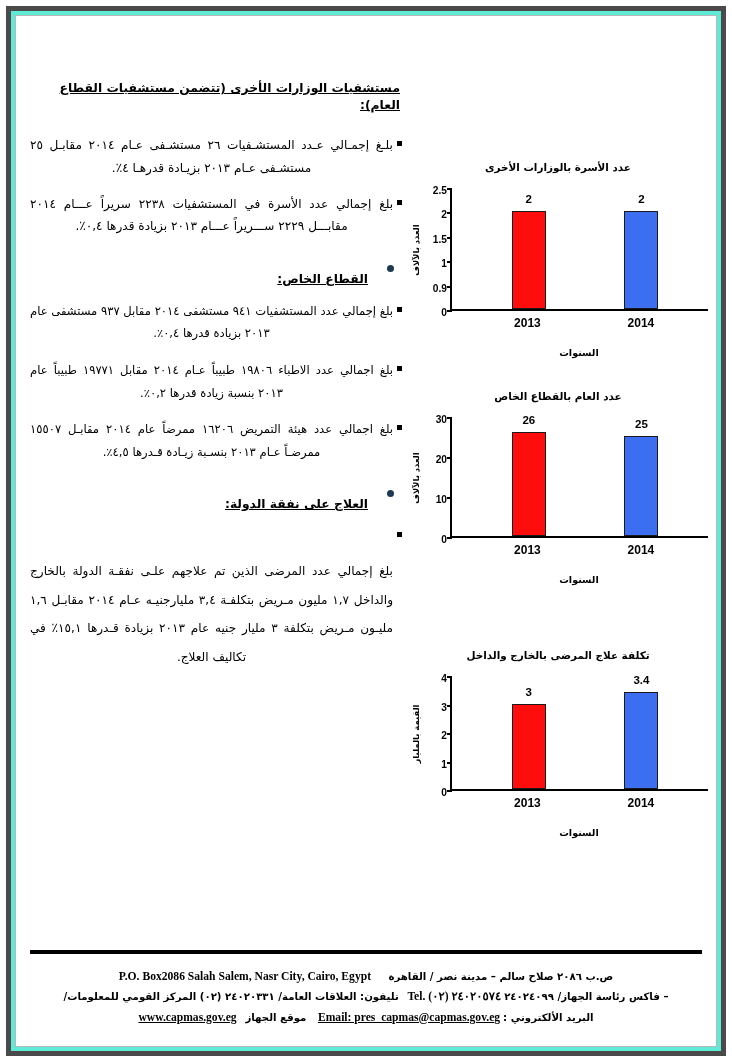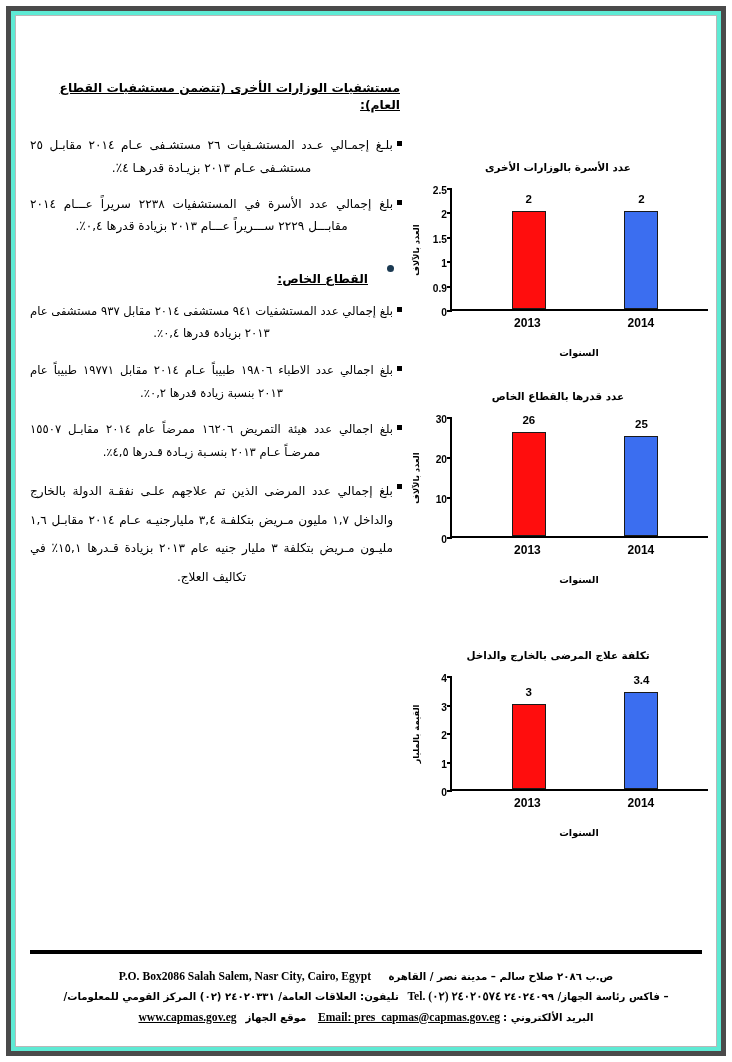--- a/index.html
+++ b/index.html
@@ -130,21 +130,21 @@
     font-family: "DejaVu Sans", "Liberation Sans", sans-serif;
     font-weight: normal;
     font-size: 12.1px;
     color: #000;
     line-height: 1.85;
     text-align: justify;
     text-align-last: center;
     direction: rtl;
   }
   .bullet-text.wide  { font-size: 11.6px; line-height: 1.95; }
-  .bullet-text.loose { line-height: 2.35; }
+  .bullet-text.loose { line-height: 2.35; margin-top: 32px; }
 
   
   .chart-block {
     width: 300px;
     margin: 0 0 32px 0;
     position: relative;
   }
   .chart-block.c2 { margin-top: 14px; }
   .chart-block.c3 { margin-top: 64px; }
 
@@ -325,20 +325,24 @@
             <div class="bullet-item">
               <span class="sq-bullet"></span>
               <div class="bullet-text wide">بلغ اجمالي عدد الاطباء ١٩٨٠٦ طبيباً عـام ٢٠١٤ مقابل ١٩٧٧١ طبيباً عام ٢٠١٣ بنسبة زيادة قدرها ٠,٢٪.</div>
             </div>
 
             <div class="bullet-item">
               <span class="sq-bullet"></span>
               <div class="bullet-text wide">بلغ اجمالي عدد هيئة التمريض ١٦٢٠٦ ممرضاً عام ٢٠١٤ مقابـل ١٥٥٠٧ ممرضـاً عـام ٢٠١٣ بنسـبة زيـادة قـدرها ٤,٥٪.</div>
             </div>
 
+            <div class="section-heading-row">
+              <span class="disc-bullet"></span>
+              <span class="section-heading">العلاج على نفقة الدولة:</span>
+            </div>
 
             <div class="bullet-item">
               <span class="sq-bullet"></span>
               <div class="bullet-text loose">بلغ إجمالي عدد المرضى الذين تم علاجهم علـى نفقـة الدولة بالخارج والداخل ١,٧ مليون مـريض بتكلفـة ٣,٤ مليارجنيـه عـام ٢٠١٤ مقابـل ١,٦ مليـون مـريض بتكلفة ٣ مليار جنيه عام ٢٠١٣ بزيادة قـدرها ١٥,١٪ في تكاليف العلاج.</div>
             </div>
 
           </div>
 
           <div class="col-left">
 
@@ -370,21 +374,21 @@
                   </div>
               </div>
               <div class="cat-labels" id="cats-0">
                   <div class="cat-label" style="left: 30%;">2013</div>
                   <div class="cat-label" style="left: 74%;">2014</div>
                 </div>
               <div class="x-axis-title">السنوات</div>
             </div>
 
             <div class="chart-block c2">
-              <div class="chart-title">عدد قدرها بالقطاع الخاص</div>
+              <div class="chart-title">عدد العام بالقطاع الخاص</div>
               <div class="plot-row">
                 <div class="y-axis-title">
                   <span>العدد بالآلاف</span>
                 </div>
                 <div class="tick-col" id="ticks-1">
                     <div class="tick-label" style="top: 121px;">0</div>
                     <div class="tick-label" style="top: 81px;">10</div>
                     <div class="tick-label" style="top: 41px;">20</div>
                     <div class="tick-label" style="top: 1px;">30</div>
                   </div>

